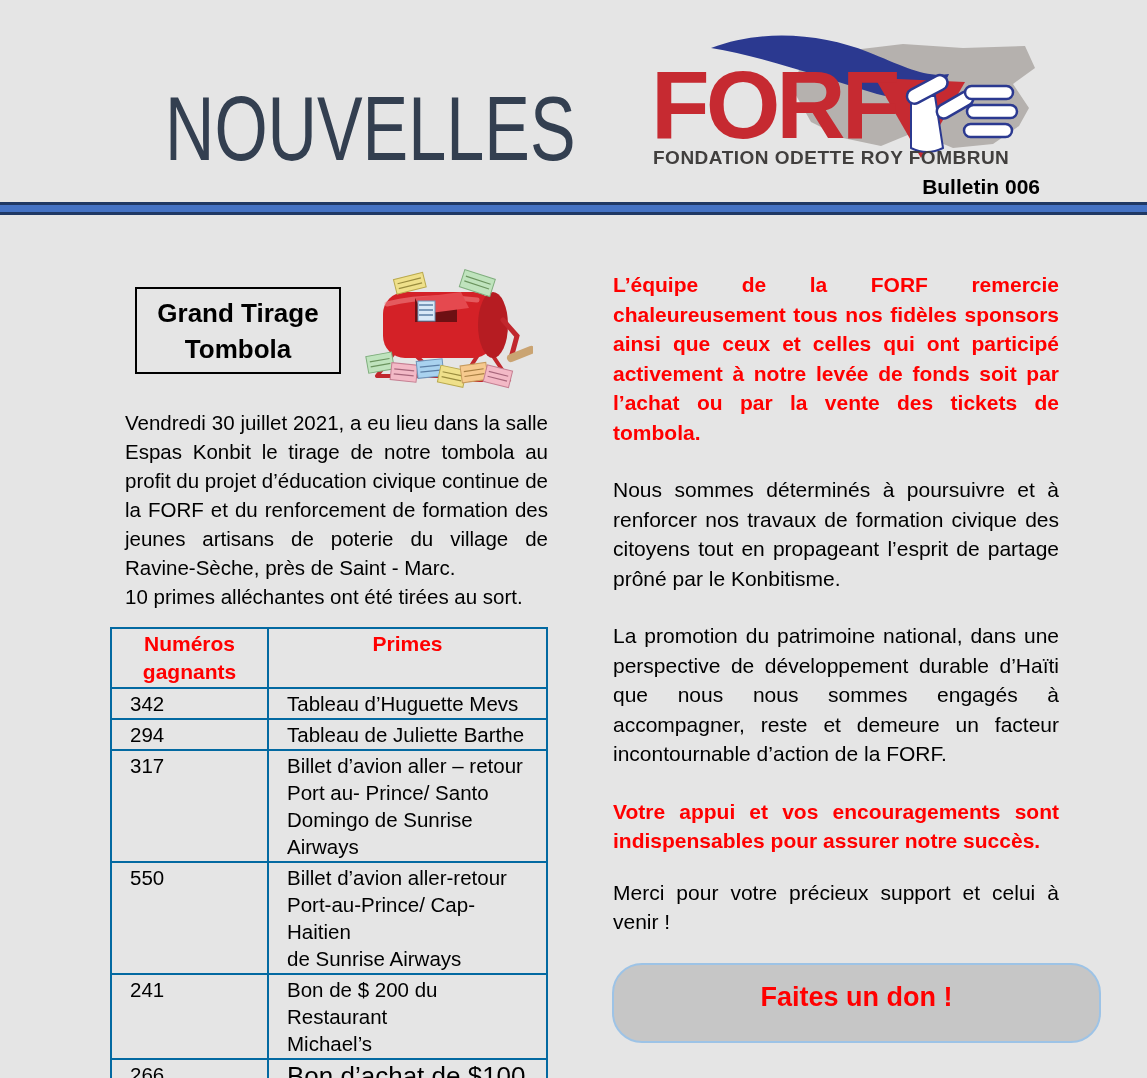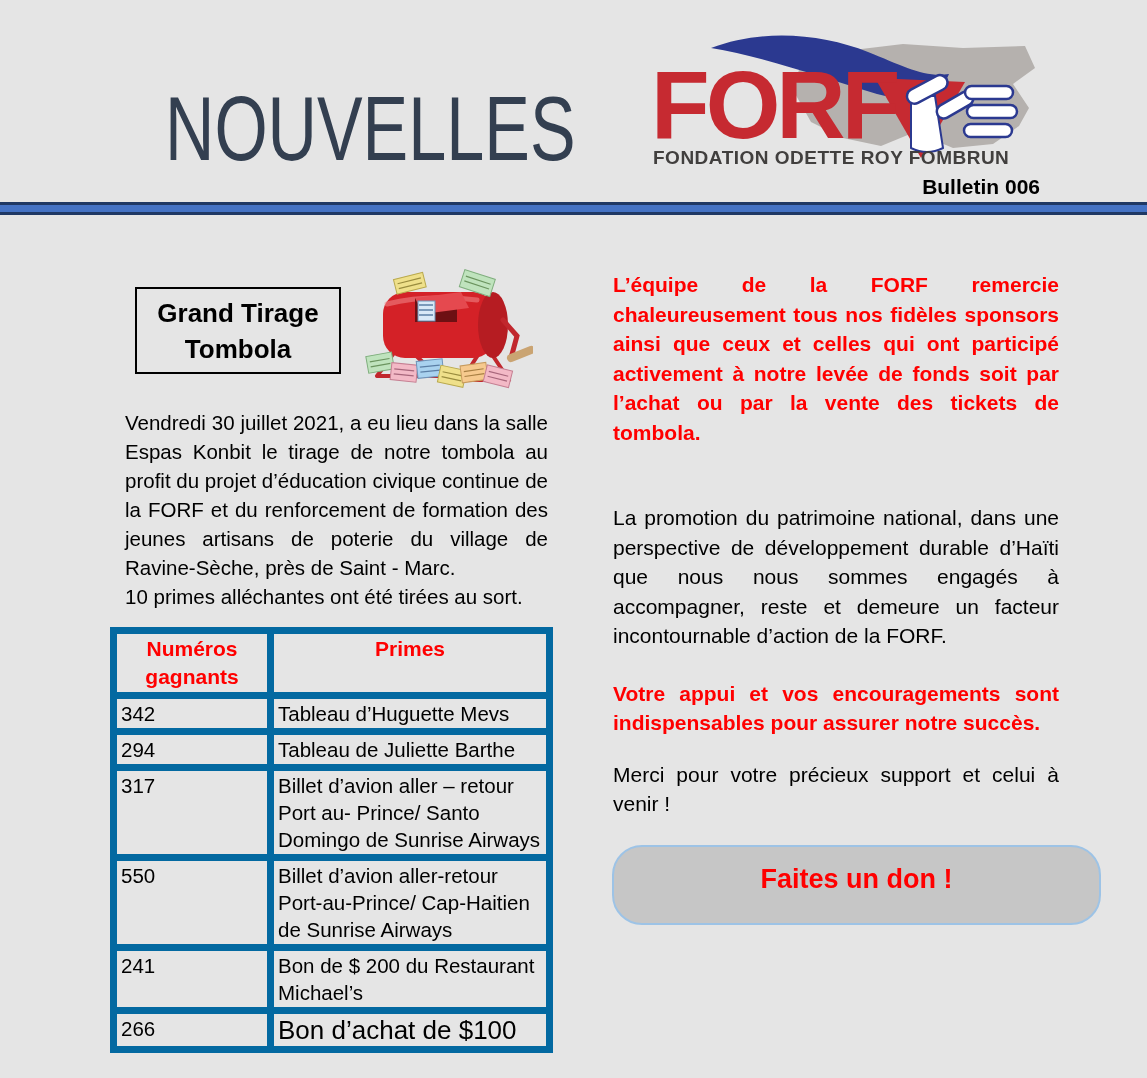--- a/index.html
+++ b/index.html
@@ -37,21 +37,21 @@
   .title-box .line{font-size:26px;font-weight:bold;line-height:36px;color:#000;}
   .drum{position:absolute;left:232px;top:2px;width:176px;height:132px;}
   .intro-block{margin-top:6px;}
   .intro-block p{margin:0;font-size:20.5px;line-height:29px;text-align:justify;}
   .intro-block p.single{text-align:left;}
   .prizes-table{
     border-collapse:collapse;margin-left:-15px;margin-top:16px;
     table-layout:fixed;width:436px;
   }
   .prizes-table th,.prizes-table td{
-    border:7px solid #0369a1;padding:1px 4px;box-sizing:border-box;
+    border:2px solid #0369a1;padding:1px 18px;box-sizing:border-box;
   }
   .prizes-table th{
     color:#ff0000;font-size:21px;font-weight:bold;line-height:28px;
     vertical-align:top;text-align:center;
   }
   .prizes-table col.c1{width:157px;}
   .prizes-table col.c2{width:279px;}
   .prizes-table td{font-size:20.5px;line-height:27px;text-align:left;vertical-align:top;}
   .prizes-table td.prize{white-space:pre-line;}
   .prizes-table td.large{font-size:26px;line-height:30px;}
@@ -210,20 +210,21 @@
             <td class="num">266</td>
             <td class="prize large">Bon d’achat de $100</td>
           </tr>
         </tbody>
     </table>
   </div>
 
   <div class="right-col">
     <p class="red-text">L’équipe de la FORF remercie chaleureusement tous nos fidèles sponsors ainsi que ceux et celles qui ont participé activement à notre levée de fonds soit par l’achat ou par la vente des tickets de tombola.</p>
     <div class="gap"></div>
+    <p>Nous sommes déterminés à poursuivre et à renforcer nos travaux de formation civique des citoyens tout en propageant l’esprit de partage prôné par le Konbitisme.</p>
     <div class="gap"></div>
     <p>La promotion du patrimoine national, dans une perspective de développement durable d’Haïti que nous nous sommes engagés à accompagner, reste et demeure un facteur incontournable d’action de la FORF.</p>
     <div class="gap"></div>
     <div>
       <p class="red-text">Votre appui et vos encouragements sont indispensables pour assurer notre succès.</p>
     </div>
     <div class="gap" style="height:22px;"></div>
     <p>Merci pour votre précieux support et celui à venir !</p>
     <div class="donate-btn">
       <span>Faites un don !</span>

